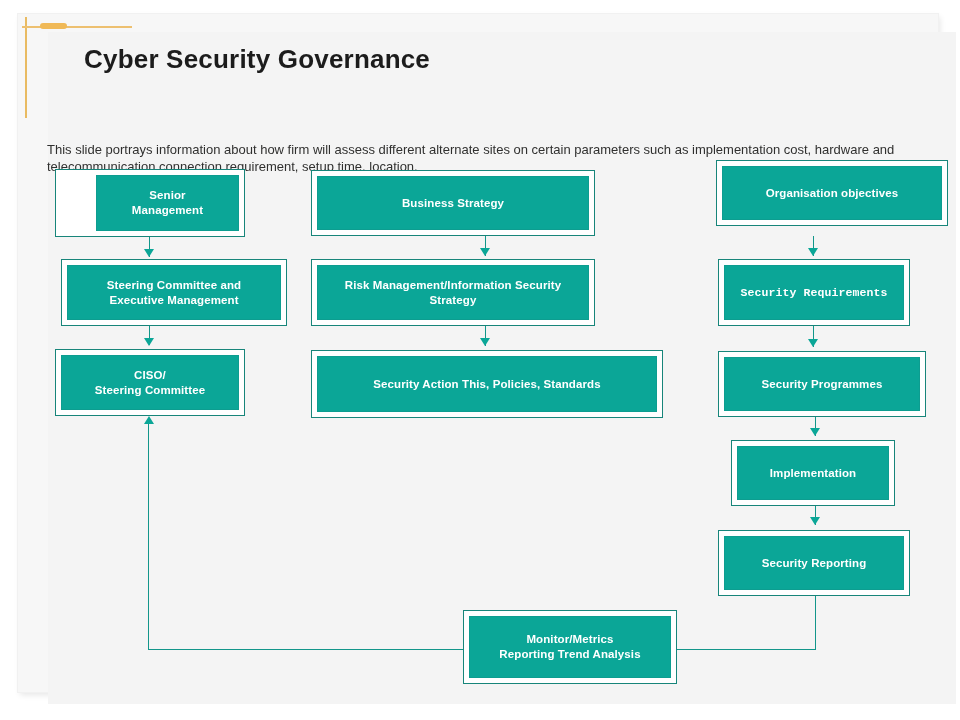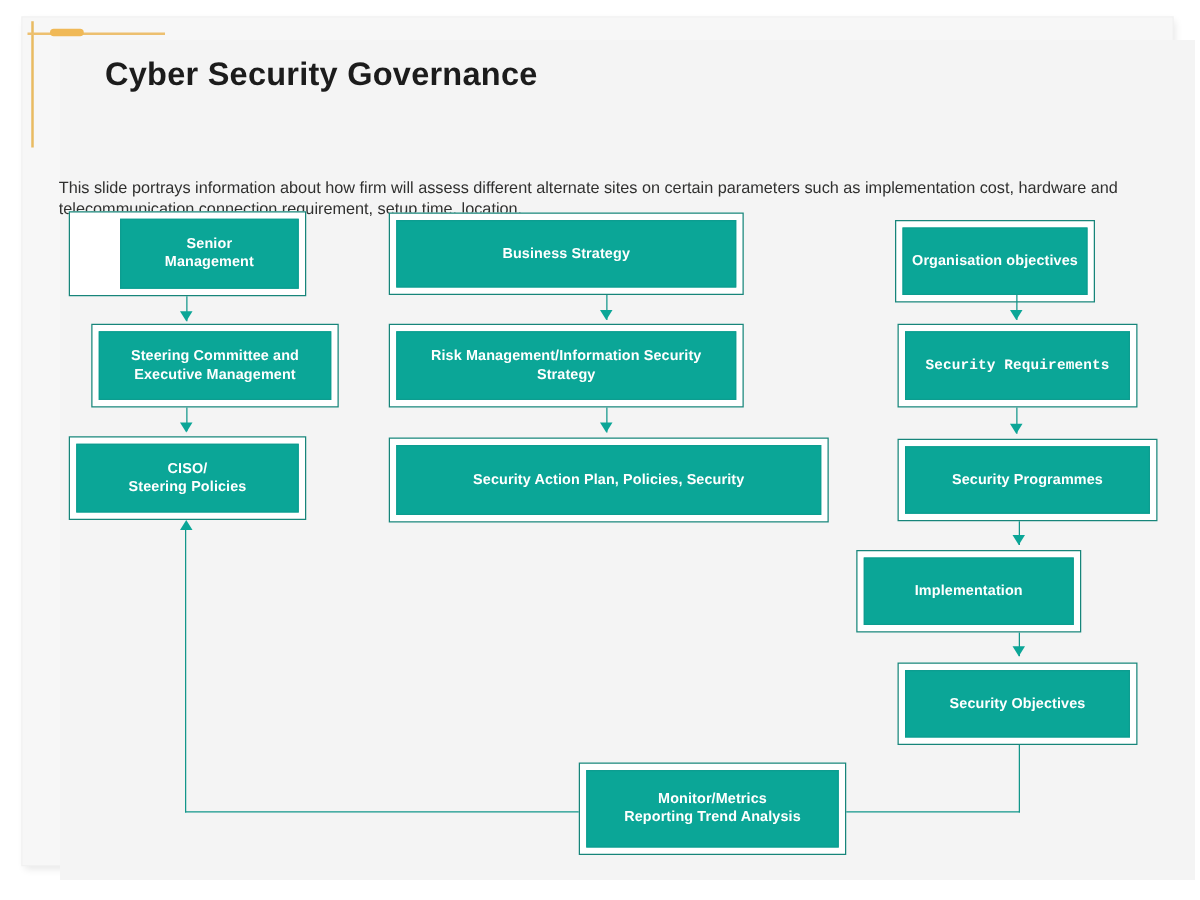--- a/index.html
+++ b/index.html
@@ -169,37 +169,37 @@
       <div class="node-label">
         <span>Senior</span>
         <span class="l2">Management</span>
       </div>
     </div>
   </div>
 
   <div class="conn-v" style="left:149px; top:237px; height:20px;"></div>
   <div class="arrow-down" style="left:144px; top:249px;"></div>
 
-  <div class="node" style="left:73px; top:259px; width:198px; height:67px;">
+  <div class="node" style="left:61px; top:259px; width:226px; height:67px;">
     <div class="node-fill">
       <div class="node-label">
         <span>Steering Committee and</span>
         <span class="l2">Executive Management</span>
       </div>
     </div>
   </div>
 
   <div class="conn-v" style="left:149px; top:326px; height:19px;"></div>
   <div class="arrow-down" style="left:144px; top:338px;"></div>
 
   <div class="node" style="left:55px; top:349px; width:190px; height:67px;">
     <div class="node-fill">
       <div class="node-label">
         <span>CISO/</span>
-        <span class="l2">Steering Policies</span>
+        <span class="l2">Steering Committee</span>
       </div>
     </div>
   </div>
 
   <div class="node" style="left:311px; top:170px; width:284px; height:66px;">
     <div class="node-fill">
       <div class="node-label">
         <span>Business Strategy</span>
       </div>
     </div>
@@ -215,26 +215,26 @@
       </div>
     </div>
   </div>
 
   <div class="conn-v" style="left:485px; top:326px; height:20px;"></div>
   <div class="arrow-down" style="left:480px; top:338px;"></div>
 
   <div class="node" style="left:311px; top:350px; width:352px; height:68px;">
     <div class="node-fill">
       <div class="node-label">
-        <span>Security Action Plan, Policies, Security</span>
-      </div>
-    </div>
-  </div>
-
-  <div class="node" style="left:716px; top:176px; width:160px; height:66px;">
+        <span>Security Action This, Policies, Standards</span>
+      </div>
+    </div>
+  </div>
+
+  <div class="node" style="left:716px; top:160px; width:232px; height:66px;">
     <div class="node-fill">
       <div class="node-label">
         <span>Organisation objectives</span>
       </div>
     </div>
   </div>
 
   <div class="conn-v" style="left:813px; top:236px; height:20px;"></div>
   <div class="arrow-down" style="left:808px; top:248px;"></div>
 
@@ -253,35 +253,35 @@
     <div class="node-fill">
       <div class="node-label">
         <span>Security Programmes</span>
       </div>
     </div>
   </div>
 
   <div class="conn-v" style="left:815px; top:417px; height:19px;"></div>
   <div class="arrow-down" style="left:810px; top:428px;"></div>
 
-  <div class="node" style="left:685px; top:440px; width:180px; height:66px;">
+  <div class="node" style="left:731px; top:440px; width:164px; height:66px;">
     <div class="node-fill">
       <div class="node-label">
         <span>Implementation</span>
       </div>
     </div>
   </div>
 
   <div class="conn-v" style="left:815px; top:506px; height:19px;"></div>
   <div class="arrow-down" style="left:810px; top:517px;"></div>
 
   <div class="node" style="left:718px; top:530px; width:192px; height:66px;">
     <div class="node-fill">
       <div class="node-label">
-        <span>Security Objectives</span>
+        <span>Security Reporting</span>
       </div>
     </div>
   </div>
 
   <div class="conn-v" style="left:815px; top:596px; height:54px;"></div>
 
   <div class="conn-h" style="left:656px; top:649px; width:160px;"></div>
 
   <div class="node" style="left:463px; top:610px; width:214px; height:74px;">
     <div class="node-fill">

